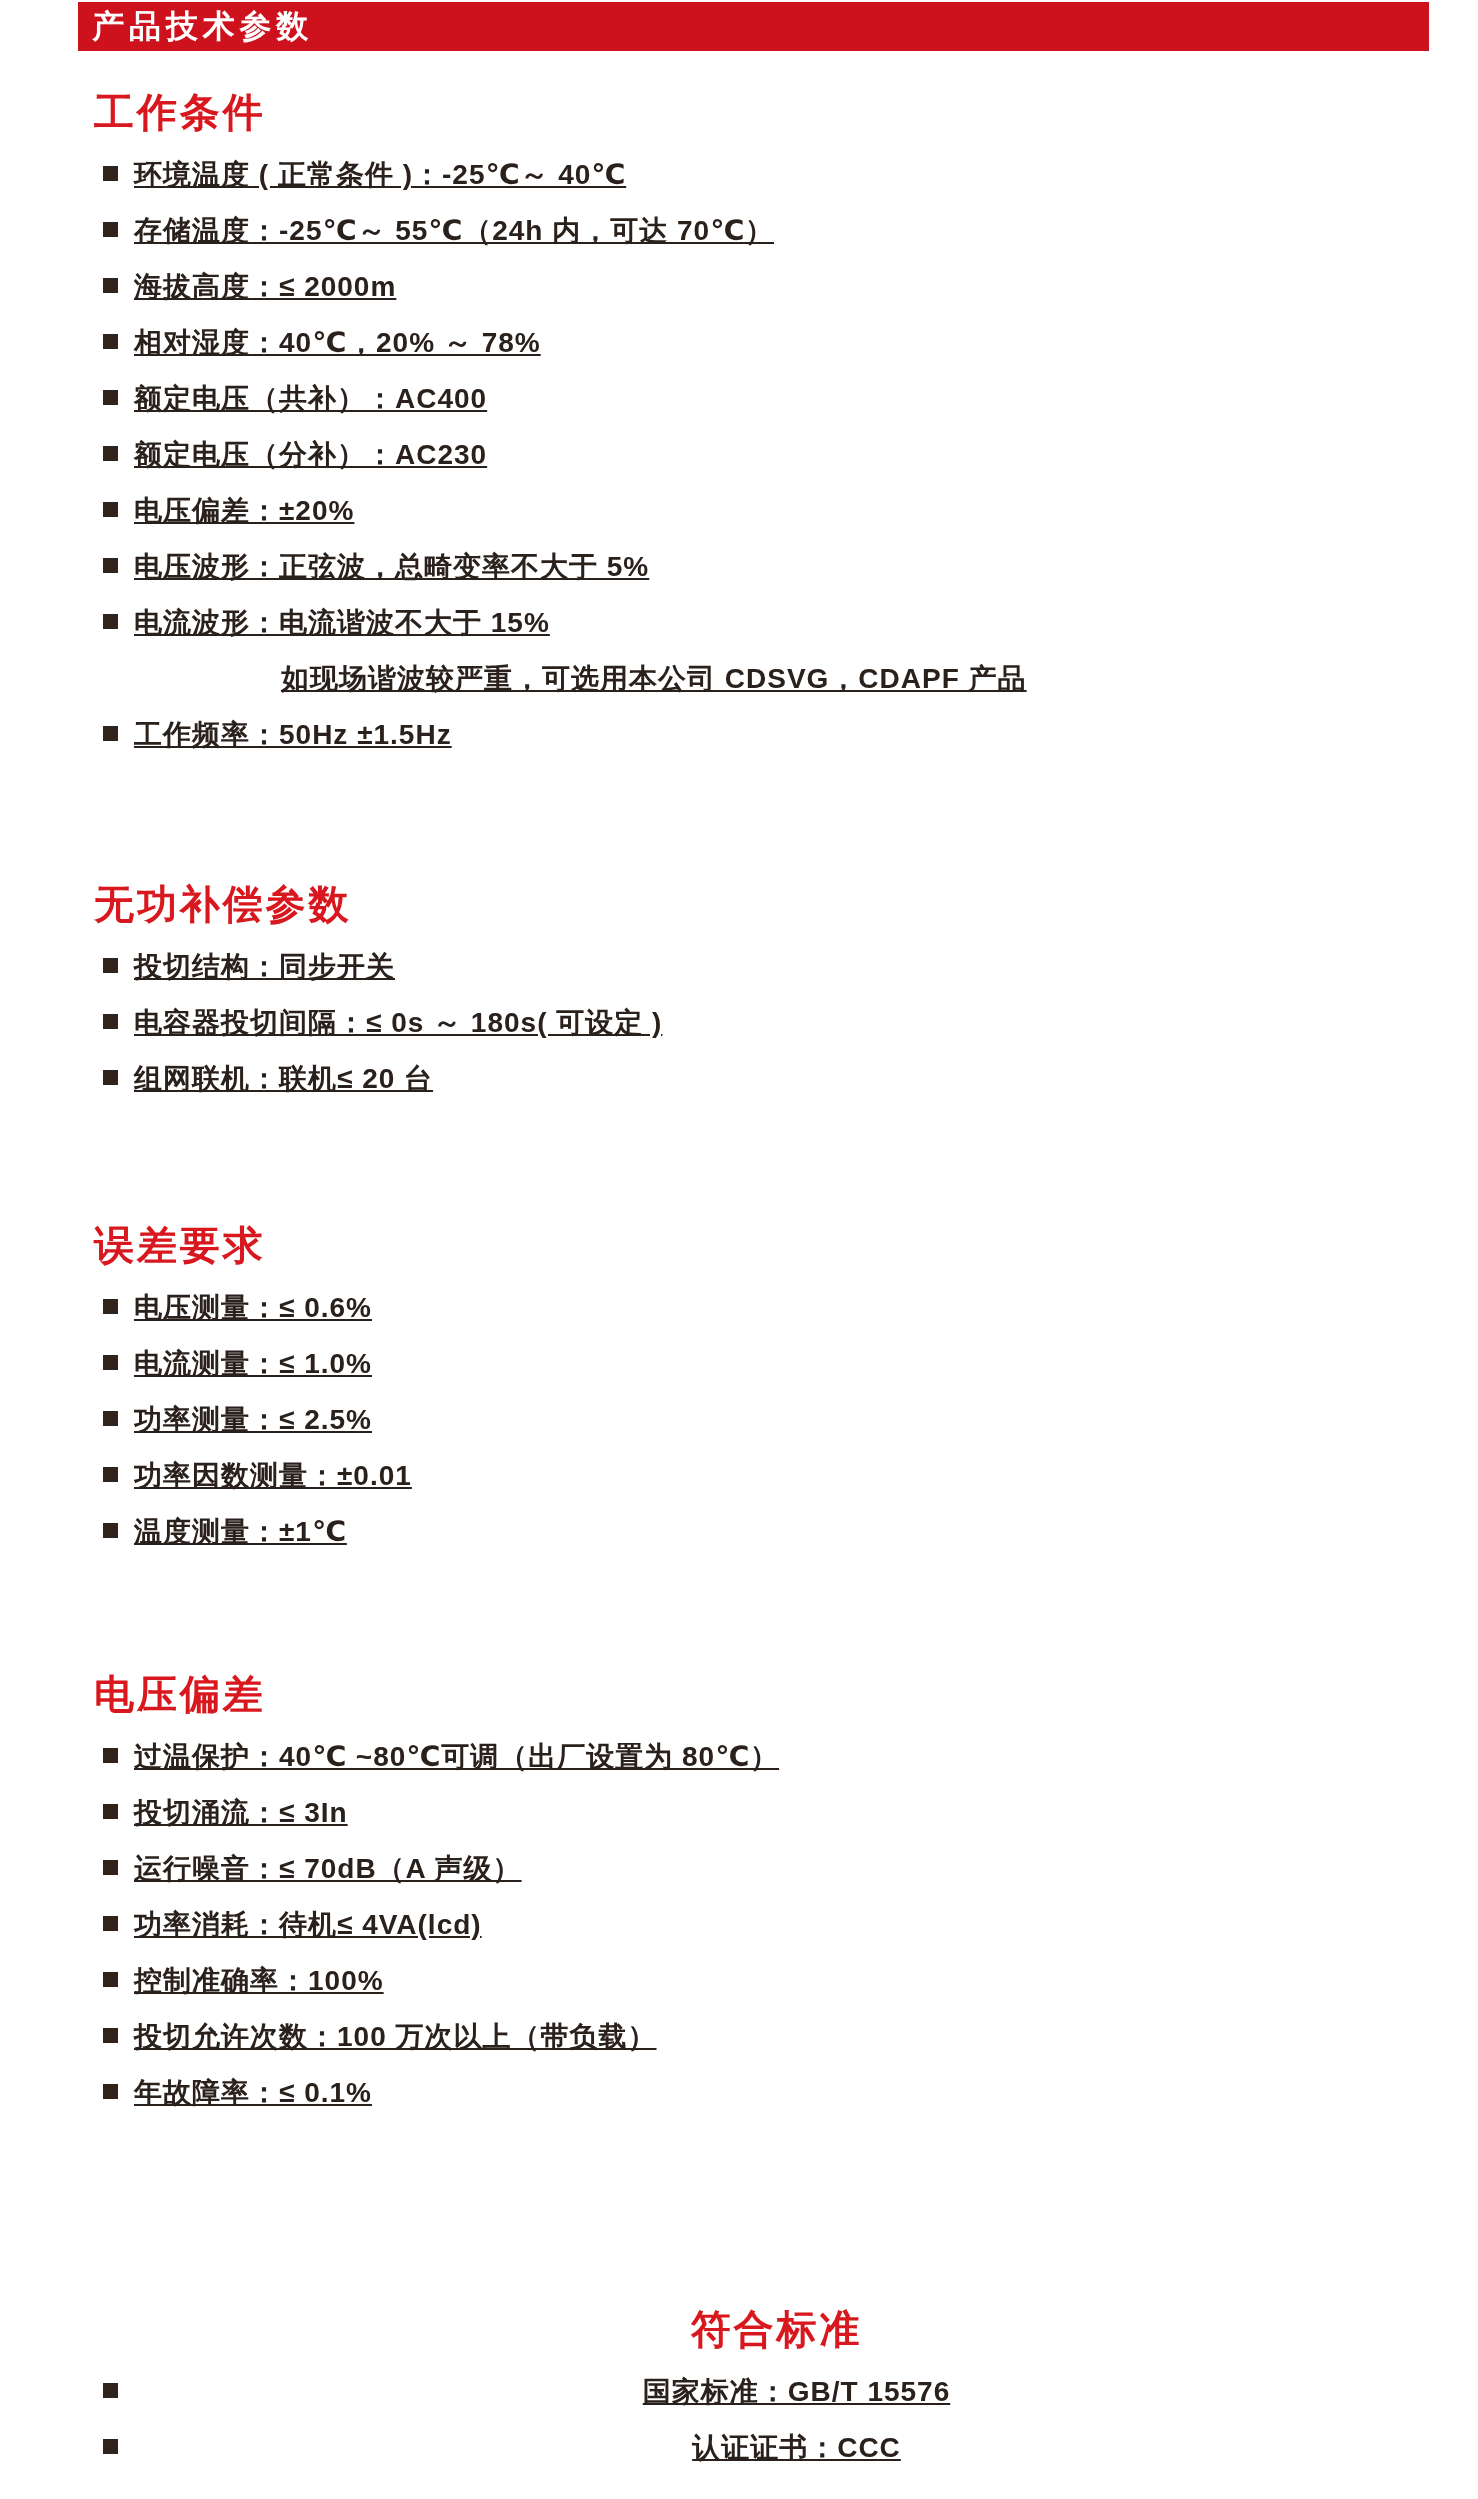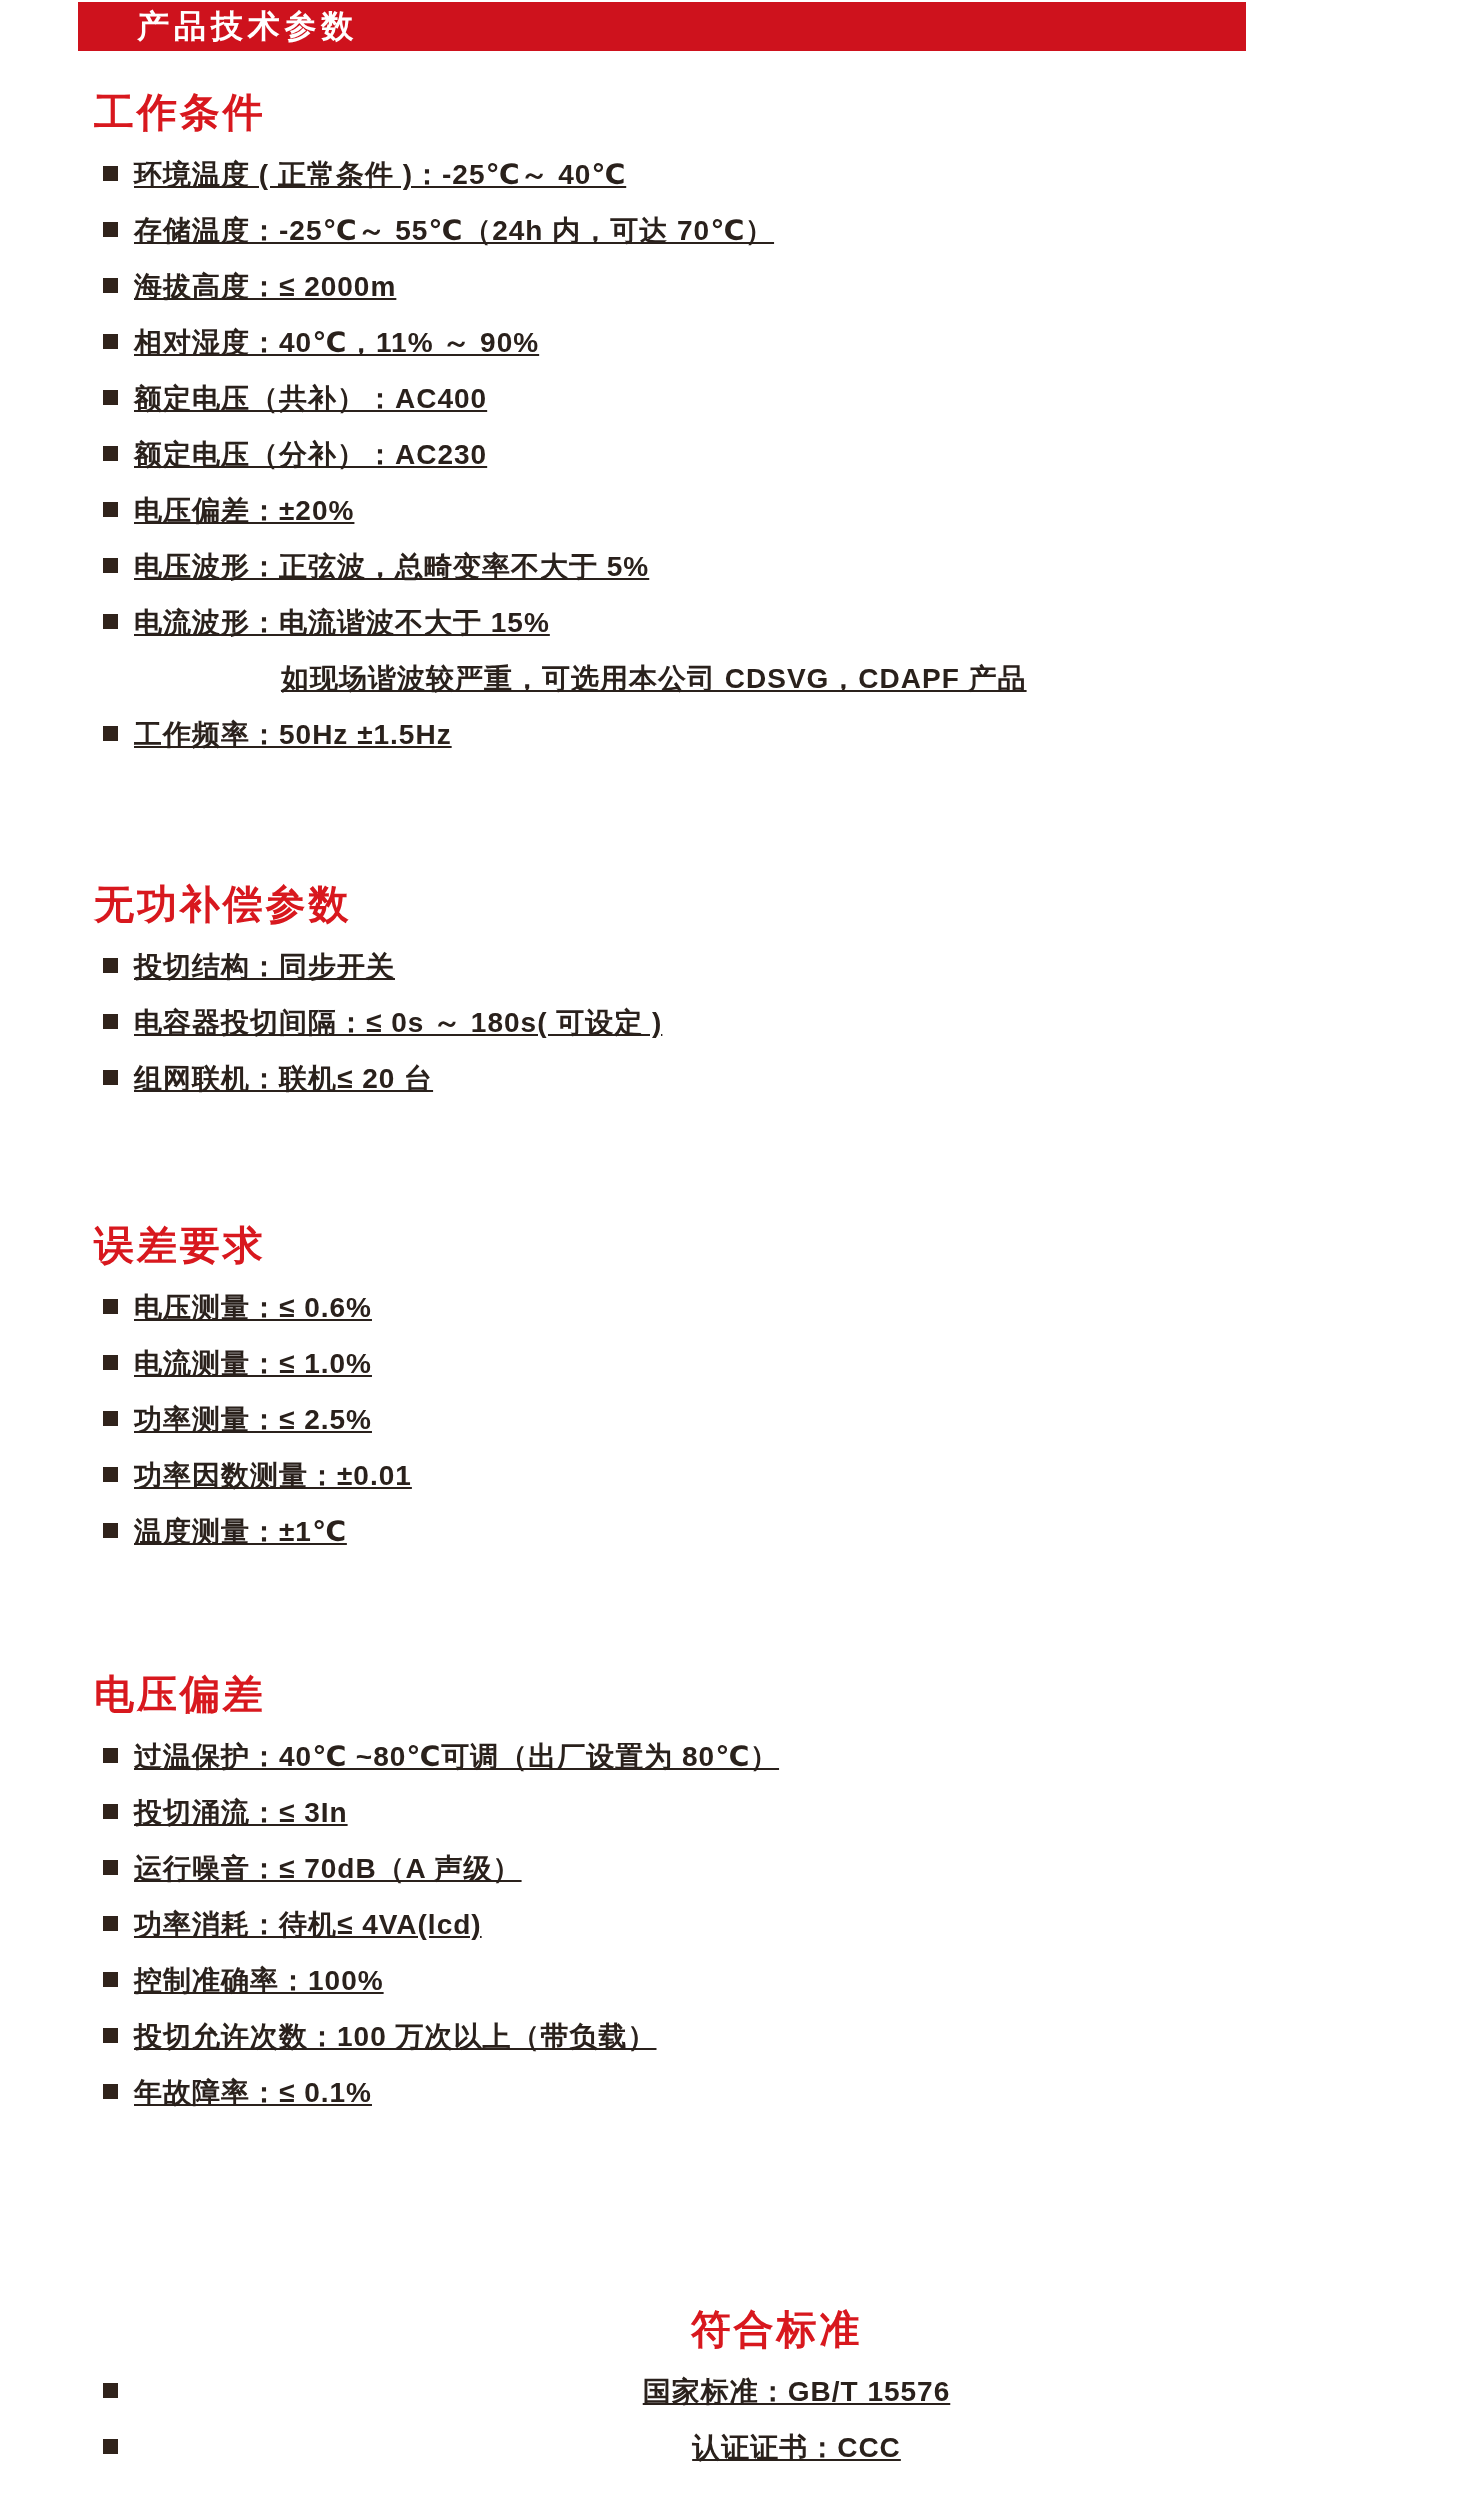--- a/index.html
+++ b/index.html
@@ -12,23 +12,23 @@
   body{
     width:1478px;height:2500px;
     background:#ffffff;
     position:relative;
     font-family:"Liberation Sans","DejaVu Sans",sans-serif;
     color:var(--color-text);
     overflow:hidden;
   }
   .title-bar{
     position:absolute;
-    top:1.9px;left:78px;width:1123px;height:49px;
+    top:1.9px;left:78px;width:1351px;height:49px;
     background:var(--color-bar);
-    display:flex;align-items:center;padding-left:45px;
+    display:flex;align-items:center;
   }
   .title-bar .title-text{
     color:#ffffff;
     font-size:32px;
     font-weight:700;
     letter-spacing:4.8px;
     padding-left:14.3px;
     line-height:49px;
     white-space:nowrap;
   }
@@ -83,21 +83,21 @@
 <header class="title-bar">
   <span class="title-text">产品技术参数</span>
 </header>
 
 <section id="sec-0">
   <h2>工作条件</h2>
   <ul>
     <li><span class="bullet"></span><span>环境温度 ( 正常条件 )：-25℃～ 40℃</span></li>
     <li><span class="bullet"></span><span>存储温度：-25℃～ 55℃（24h 内，可达 70℃）</span></li>
     <li><span class="bullet"></span><span>海拔高度：≤ 2000m</span></li>
-    <li><span class="bullet"></span><span>相对湿度：40℃，11% ～ 90%</span></li>
+    <li><span class="bullet"></span><span>相对湿度：40℃，20% ～ 78%</span></li>
     <li><span class="bullet"></span><span>额定电压（共补）：AC400</span></li>
     <li><span class="bullet"></span><span>额定电压（分补）：AC230</span></li>
     <li><span class="bullet"></span><span>电压偏差：±20%</span></li>
     <li><span class="bullet"></span><span>电压波形：正弦波，总畸变率不大于 5%</span></li>
     <li><span class="bullet"></span><span>电流波形：电流谐波不大于 15%</span></li>
     <li class="continuation"><span>如现场谐波较严重，可选用本公司 CDSVG，CDAPF 产品</span></li>
     <li><span class="bullet"></span><span>工作频率：50Hz ±1.5Hz</span></li>
   </ul>
 </section>
 

